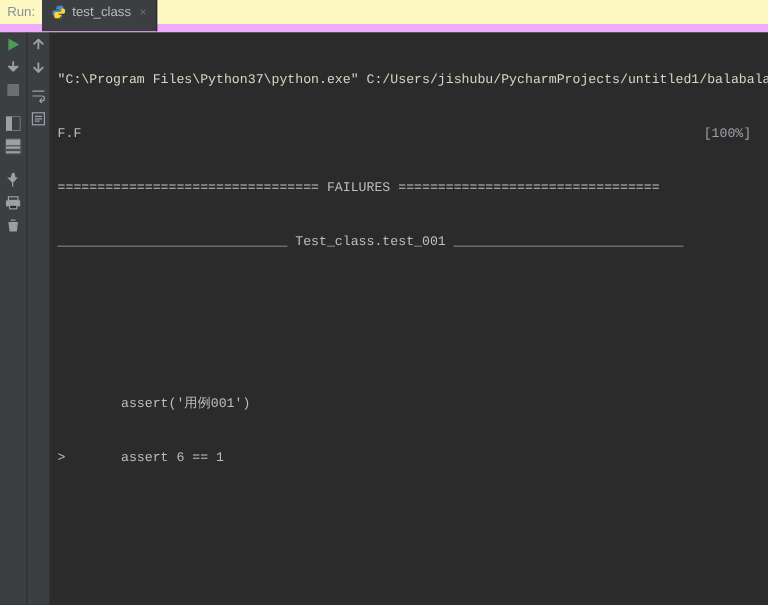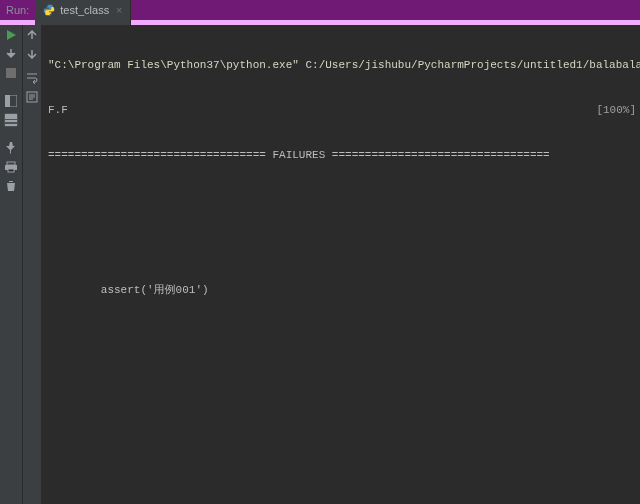--- a/index.html
+++ b/index.html
@@ -1,34 +1,34 @@
 <!DOCTYPE html>
 <html><head>
 <meta charset="utf-8">
 <style>
   html,body{margin:0;padding:0;width:640px;height:504px;background:#2b2b2b;font-family:Consolas,"Courier New",monospace;font-size:11px;color:#aab;overflow:hidden}
   .root{display:flex;flex-direction:column;width:640px;height:504px;background:#313335}
-  .top-row{display:flex;align-items:center;height:20px;background:#701a75;border-bottom:5px solid #f0abfc}
+  .top-row{display:flex;align-items:center;height:20px;background:#fef9c3;border-bottom:7px solid #f0abfc}
   .run-label{color:#8a8f99;padding:0 6px;font-family:"Segoe UI",sans-serif;font-size:11px}
   .tab{display:flex;align-items:center;gap:5px;padding:0 8px;height:31px;background:#3c3f41;border-right:1px solid #2b2b2b}
   .py-icon svg{width:12px;height:12px;display:block}
   .tab-label{color:#bbbbbb;font-family:"Segoe UI",sans-serif;font-size:11px}
   .close-x{color:#6e737a;font-family:"Segoe UI",sans-serif;font-size:10px;padding-left:2px}
   .body-row{display:flex;flex:1;min-height:0}
   .gutter{display:flex;flex-direction:column;width:22px;background:#3c3f41;border-right:1px solid #2b2b2b;align-items:center;padding-top:3px;gap:5px}
   .gutter .ico{width:14px;height:14px;display:flex;align-items:center;justify-content:center;color:#9aa0a6}
   .gutter .gap{height:4px}
   .subgutter{display:flex;flex-direction:column;width:18px;background:#3c3f41;border-right:1px solid #2b2b2b;align-items:center;padding-top:3px;gap:5px}
   .subgutter .ico{width:14px;height:14px;display:flex;align-items:center;justify-content:center;color:#9aa0a6}
   .console{flex:1;overflow:hidden;background:#2b2b2b;padding:3px 0 3px 6px;line-height:15px;white-space:pre;color:#9aa0a6}
   .line{height:15px;display:flex;align-items:center;font-family:Consolas,"Courier New",monospace}
   .line span{white-space:pre}
   .ylw{color:#d6d6c2}
   .wht{color:#bdbdbd}
-  .pct{position:absolute;right:4px;color:#9aa0a6}
+  .pct{position:absolute;right:14px;color:#9aa0a6}
   .headerline{position:relative}
   .green{color:#499c54}
 </style>
 </head>
 <body>
 
 <div class="root">
 
   <div class="top-row">
     <div class="run-label">Run:</div>
@@ -118,23 +118,25 @@
             <rect x="1" y="1" width="10" height="10" fill="none" stroke="#9aa0a6"></rect>
             <path stroke="#9aa0a6" d="M3 4h6M3 6h6M3 8h4"></path>
           </svg>
       </div>
     </div>
 
     <div class="console">
       <div class="line headerline"><span class="ylw">"C:\Program Files\Python37\python.exe" C:/Users/jishubu/PycharmProjects/untitled1/balabala/test_class.py</span></div>
       <div class="line headerline"><span class="wht">F.F</span><span class="pct wht">[100%]</span></div>
       <div class="line"><span class="wht">================================= FAILURES =================================</span></div>
+      <div class="line"><span class="wht">_____________________________ Test_class.test_001 _____________________________</span></div>
       <div class="line"><span></span></div>
       <div class="line"><span></span></div>
       <div class="line"><span class="wht">        assert('用例001')</span></div>
+      <div class="line"><span class="wht">&gt;       assert 6 == 1</span></div>
       
       
       
       
       
       
       
       
       
       

